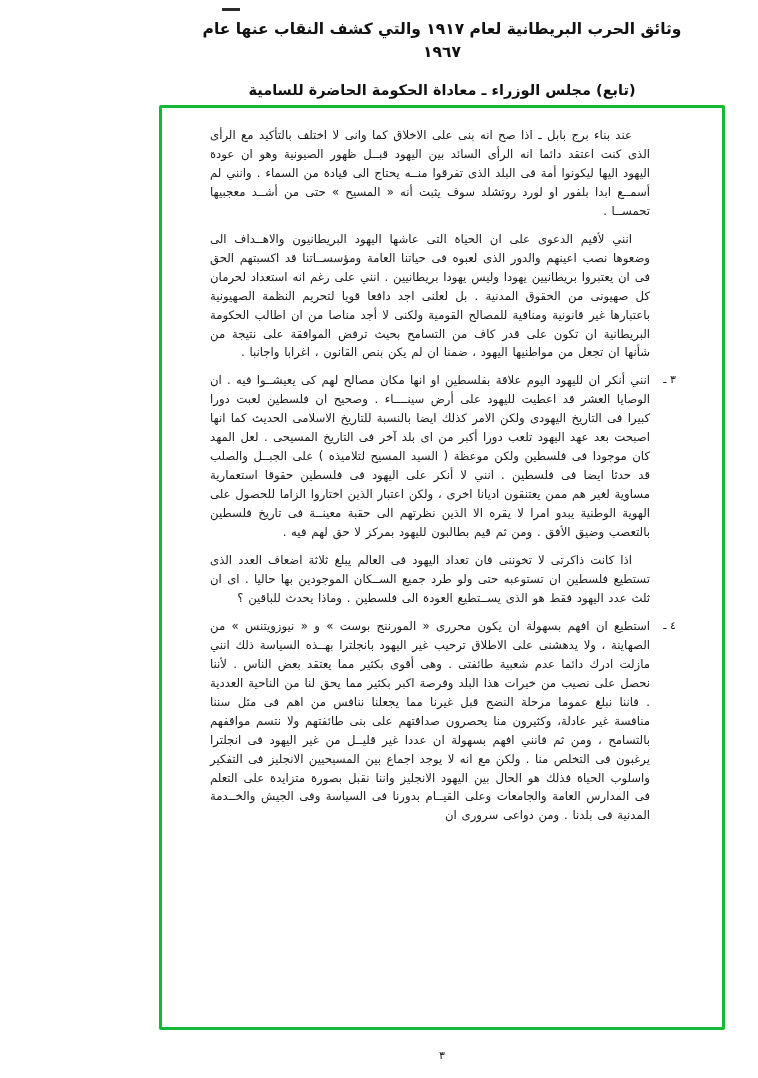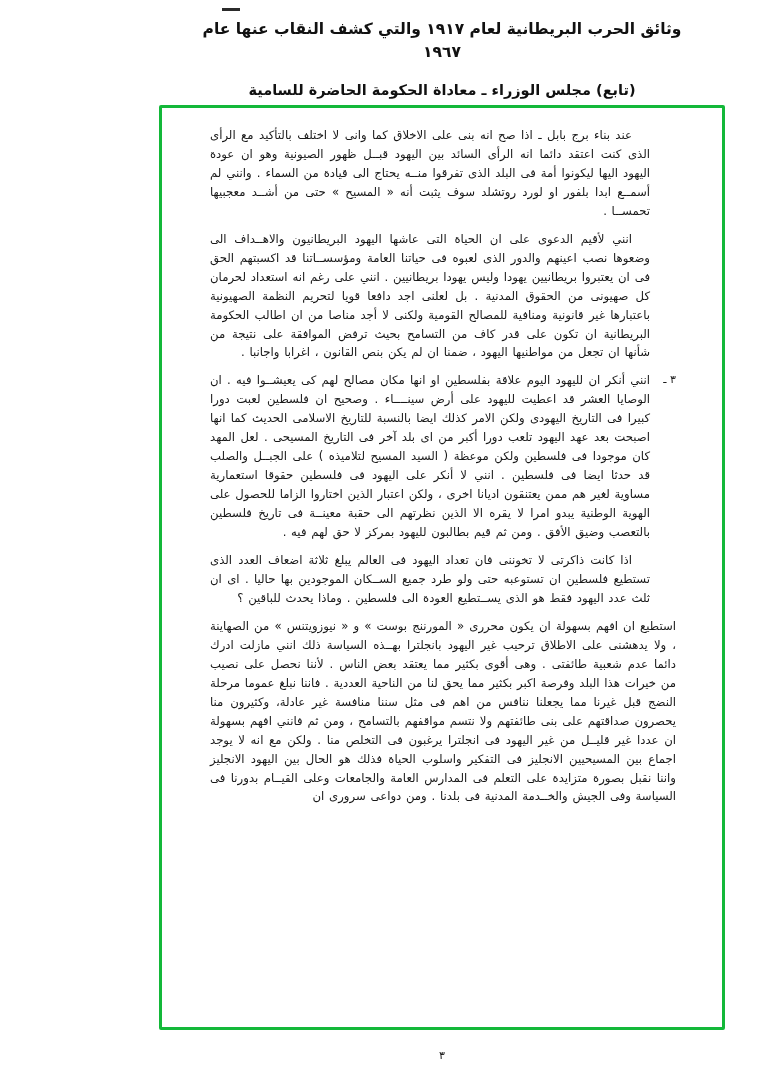--- a/index.html
+++ b/index.html
@@ -158,20 +158,21 @@
       </div>
 
       <div class="para indent">
         <div class="para-num"></div>
         <div class="para-body">
           <div class="para-text">اذا كانت ذاكرتى لا تخوننى فان تعداد اليهود فى العالم يبلغ ثلاثة اضعاف العدد الذى تستطيع فلسطين ان تستوعبه حتى ولو طرد جميع الســكان الموجودين بها حاليا . اى ان ثلث عدد اليهود فقط هو الذى يســتطيع العودة الى فلسطين . وماذا يحدث للباقين ؟</div>
         </div>
       </div>
 
       <div class="para">
+        <div class="para-num">٤ ـ</div>
         <div class="para-body">
           <div class="para-text">استطيع ان افهم بسهولة ان يكون محررى « المورننج بوست » و « نيوزويتنس » من الصهاينة ، ولا يدهشنى على الاطلاق ترحيب غير اليهود بانجلترا بهــذه السياسة ذلك انني مازلت ادرك دائما عدم شعبية طائفتى . وهى أقوى بكثير مما يعتقد بعض الناس . لأننا نحصل على نصيب من خيرات هذا البلد وفرصة اكبر بكثير مما يحق لنا من الناحية العددية . فاننا نبلغ عموما مرحلة النضج قبل غيرنا مما يجعلنا ننافس من اهم فى مثل سننا منافسة غير عادلة، وكثيرون منا يحصرون صداقتهم على بنى طائفتهم ولا نتسم مواقفهم بالتسامح ، ومن ثم فانني افهم بسهولة ان عددا غير قليــل من غير اليهود فى انجلترا يرغبون فى التخلص منا . ولكن مع انه لا يوجد اجماع بين المسيحيين الانجليز فى التفكير واسلوب الحياة فذلك هو الحال بين اليهود الانجليز واننا نقبل بصورة متزايدة على التعلم فى المدارس العامة والجامعات وعلى القيــام بدورنا فى السياسة وفى الجيش والخــدمة المدنية فى بلدنا . ومن دواعى سرورى ان</div>
         </div>
       </div>
 
     </div>
   </div>
 
   <div class="page-number">٣</div>
 

